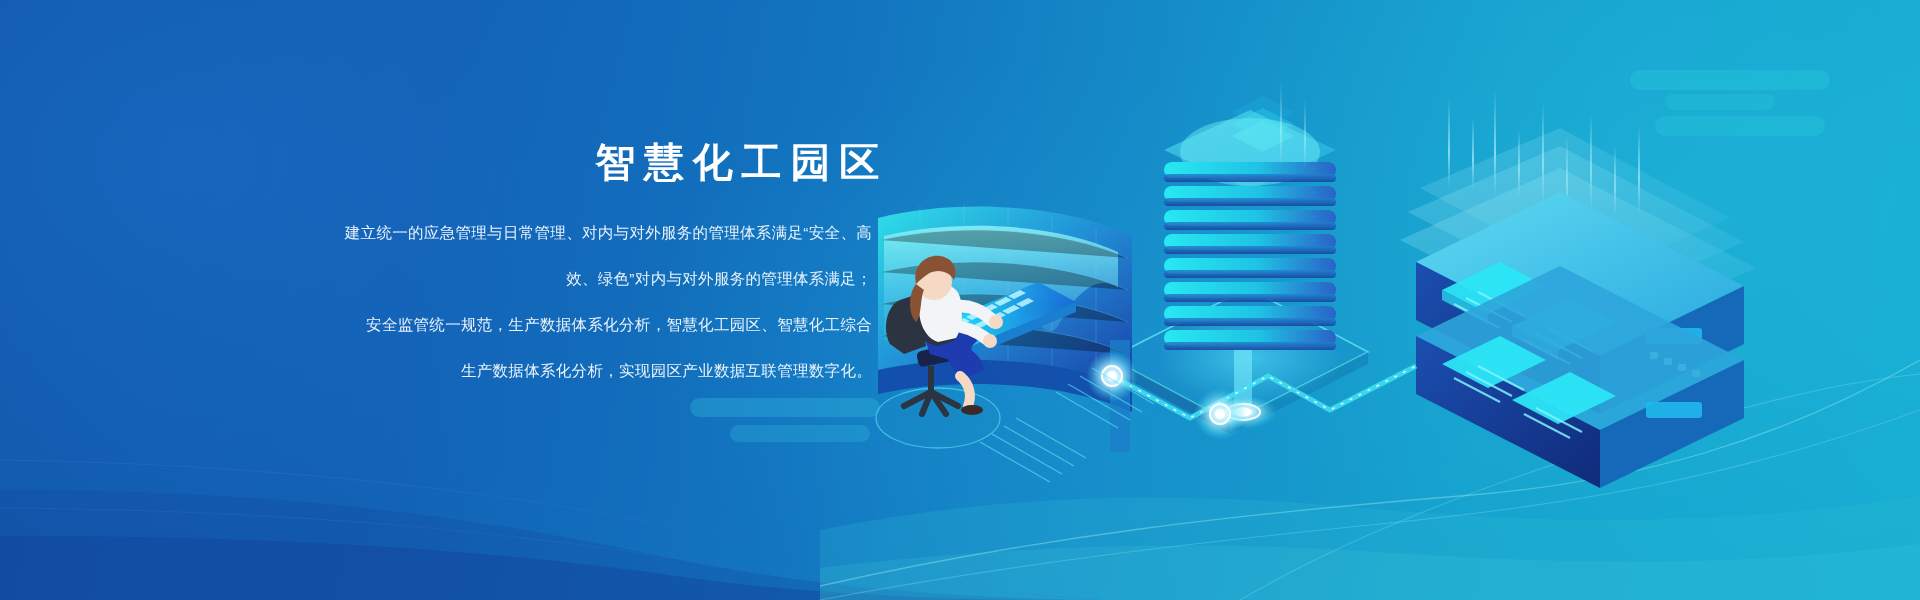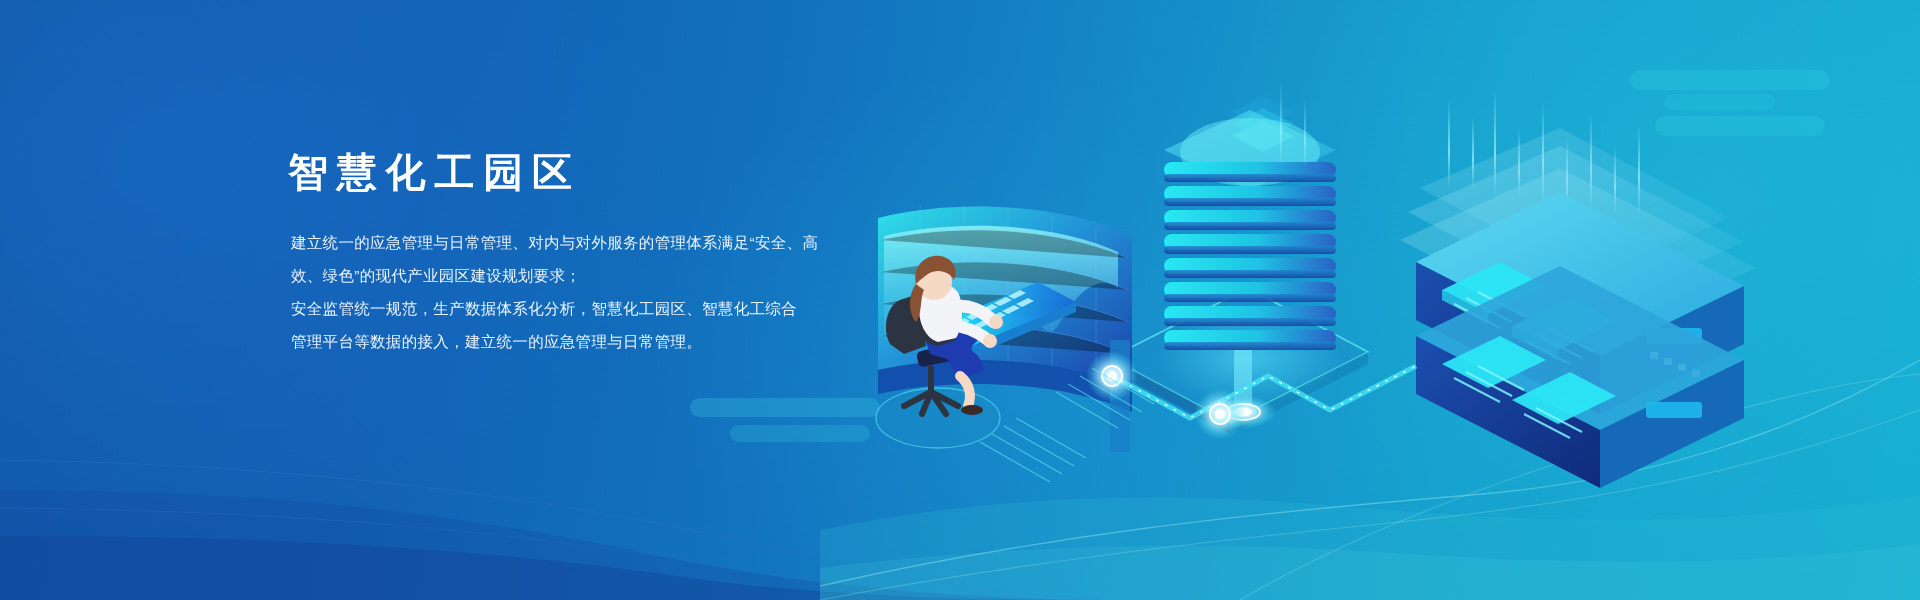--- a/index.html
+++ b/index.html
@@ -17,27 +17,27 @@
     background:radial-gradient(ellipse at 60% 50%,rgba(40,190,225,.35),rgba(40,190,225,0) 68%);}
   .glow-c{position:absolute;left:640px;top:60px;width:760px;height:560px;
     background:radial-gradient(ellipse at 50% 50%,rgba(30,150,215,.35),rgba(30,150,215,0) 70%);}
 
   
   .wave-left{position:absolute;left:0;bottom:0;width:1100px;height:260px;}
   
   .wave-right{position:absolute;right:0;bottom:0;width:1100px;height:300px;}
 
   
-  .copy{position:absolute;left:288px;top:150px;width:600px;}
+  .copy{position:absolute;left:288px;top:140px;width:600px;text-align:right;}
   .title{
     color:#ffffff;font-size:40px;font-weight:700;letter-spacing:.22em;
     line-height:1.1;margin:0 0 34px 0;white-space:nowrap;
   }
   .desc{color:#eaf4fd;font-size:15.5px;line-height:30px;letter-spacing:.02em;font-weight:400;}
-  .desc p{margin:3px;}
+  .desc p{margin:16px;}
 
   
   .cloudbar{position:absolute;border-radius:999px;}
 
   
   .chip{position:absolute;}
 
   svg{display:block;overflow:visible;}
 </style>
 </head>
@@ -375,19 +375,19 @@
         <path d="M56,244 C52,226 66,214 80,216 C94,218 98,230 94,240 C90,232 78,228 68,234 C62,238 58,242 56,244 Z" fill="#8a5234"></path>
         <path d="M56,244 C48,254 48,274 56,282 C62,276 60,258 64,250 Z" fill="#8a5234"></path>
       </g>
     </g>
   </svg>
 
   <div class="copy">
     <h1 class="title">智慧化工园区</h1>
     <div class="desc">
       <p>建立统一的应急管理与日常管理、对内与对外服务的管理体系满足“安全、高</p>
-      <p>效、绿色”的现代产业园区建设规划要求；</p>
+      <p>效、绿色”对内与对外服务的管理体系满足；</p>
       <p>安全监管统一规范，生产数据体系化分析，智慧化工园区、智慧化工综合</p>
-      <p>管理平台等数据的接入，建立统一的应急管理与日常管理。</p>
+      <p>生产数据体系化分析，实现园区产业数据互联管理数字化。</p>
     </div>
   </div>
 
 </div>
 
 </body></html>

